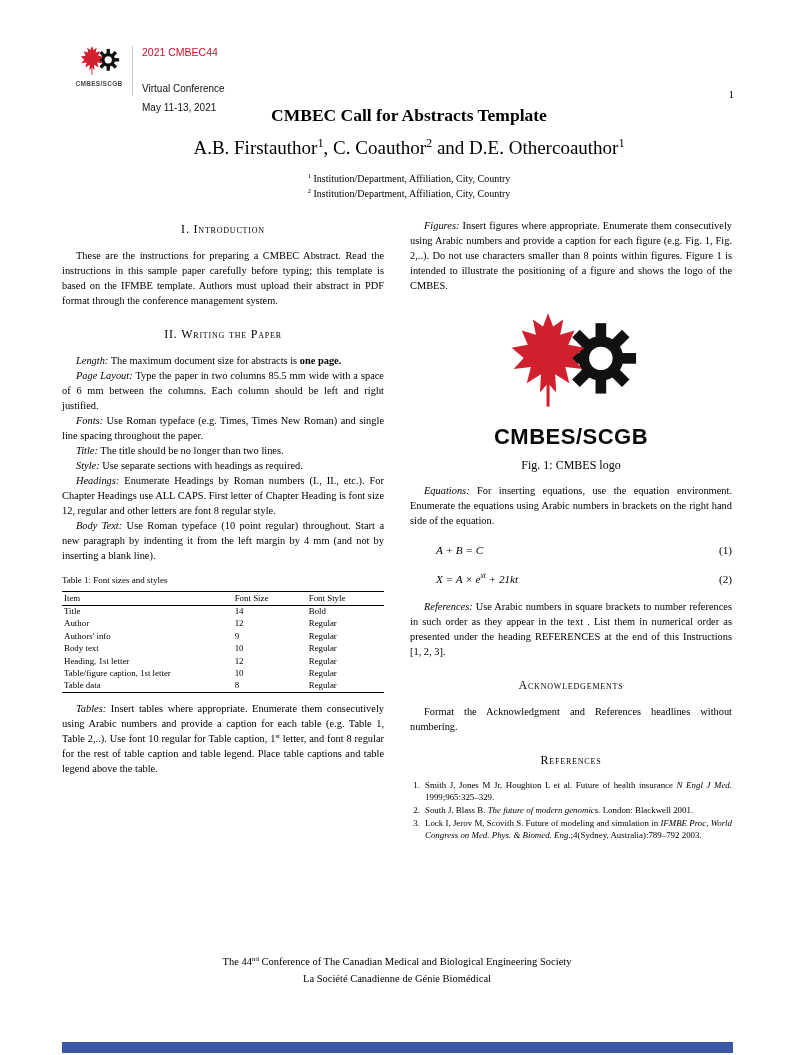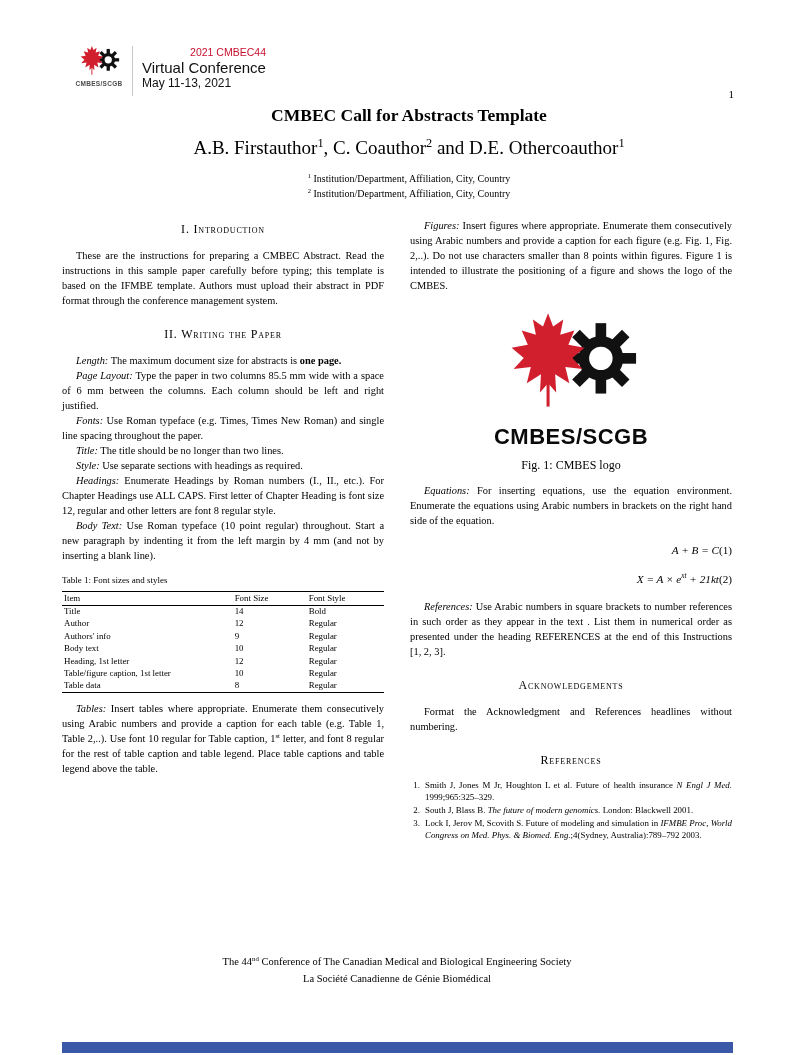--- a/index.html
+++ b/index.html
@@ -8,23 +8,23 @@
 
   .page { position: relative; width: 794px; height: 1055px; background: #fff; overflow: hidden; margin: 0 auto; }
 
   
   .header { position: absolute; left: 74px; top: 44px; display: flex; align-items: flex-start; }
   .logo-block { width: 50px; text-align: center; }
   .logo-block svg { display: block; margin: 0 auto; }
   .logo-text { display: block; font-family: "Liberation Sans", sans-serif; font-size: 6.5px; font-weight: bold; color: #4a4a4a; letter-spacing: 0.3px; margin-top: 3px; }
   .header-divider { width: 1px; height: 50px; background: #c9c9c9; margin: 2px 9px 0 8px; }
   .header-meta { font-family: "Liberation Sans", sans-serif; padding-top: 2px; }
-  .conference-badge { display: block; font-size: 10.5px; color: #c8102e; text-align: right; }
-  .conference-type  { display: block; font-size: 15px; color: #111; margin-top: 1px; }
-  .conference-dates { display: block; font-size: 12px; color: #111; margin-top: 0; }
+  .conference-badge { display: block; font-size: 10.5px; color: #c8102e; }
+  .conference-type  { display: block; font-size: 10px; color: #111; margin-top: 25px; }
+  .conference-dates { display: block; font-size: 10px; color: #111; margin-top: 8px; }
   .page-number { position: absolute; top: 88px; right: 60px; font-size: 11px; }
 
   
   .title-block { position: absolute; top: 105px; left: 12px; width: 100%; text-align: center; }
   .paper-title { font-size: 17.5px; font-weight: bold; }
   .authors-line { font-size: 19px; margin-top: 11px; }
   .affiliations { font-size: 10px; margin-top: 13px; line-height: 1.45; }
   sup { font-size: 65%; vertical-align: super; line-height: 0; }
 
   
@@ -45,21 +45,21 @@
   .font-table td:nth-child(2) { width: 23%; }
   .font-table td:nth-child(3) { width: 24%; }
 
   
   .figure { margin: 13px 0 7px; text-align: center; }
   .wordmark { font-family: "Liberation Sans", sans-serif; font-weight: bold; font-size: 22px; letter-spacing: 0.5px; color: #0a0a0a; margin-top: 2px; }
   .figure-caption { font-size: 12px; text-align: center; margin: 4px 0 10px; }
 
   
   .equation { display: flex; align-items: baseline; margin: 13px 0; padding-left: 26px; font-size: 11.2px; }
-  .eq-body { flex: 1; font-style: italic; text-align: right; }
+  .eq-body { flex: 1; font-style: italic; text-align: left; }
   .eq-num { font-style: normal; }
 
   
   .refs { margin-top: 9px; font-size: 8.9px; line-height: 1.33; }
   .ref-item { display: flex; margin-bottom: 1px; }
   .ref-num { flex: none; width: 15px; text-align: right; padding-right: 5px; }
   .ref-body { flex: 1; text-align: justify; }
 
   
   .footer { position: absolute; top: 953px; left: 0; width: 100%; text-align: center; font-size: 10.5px; line-height: 1.65; }

